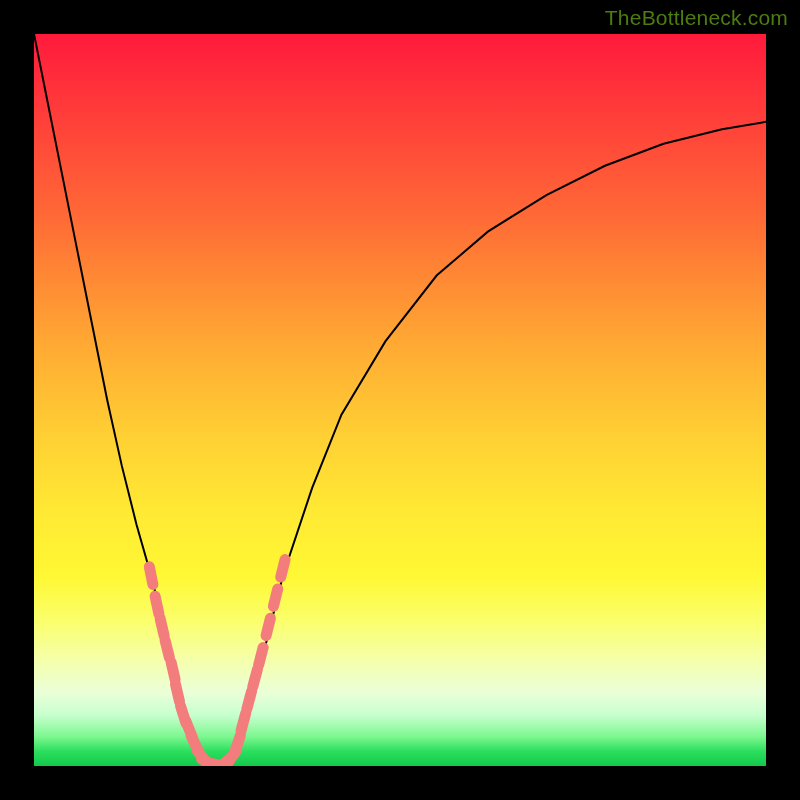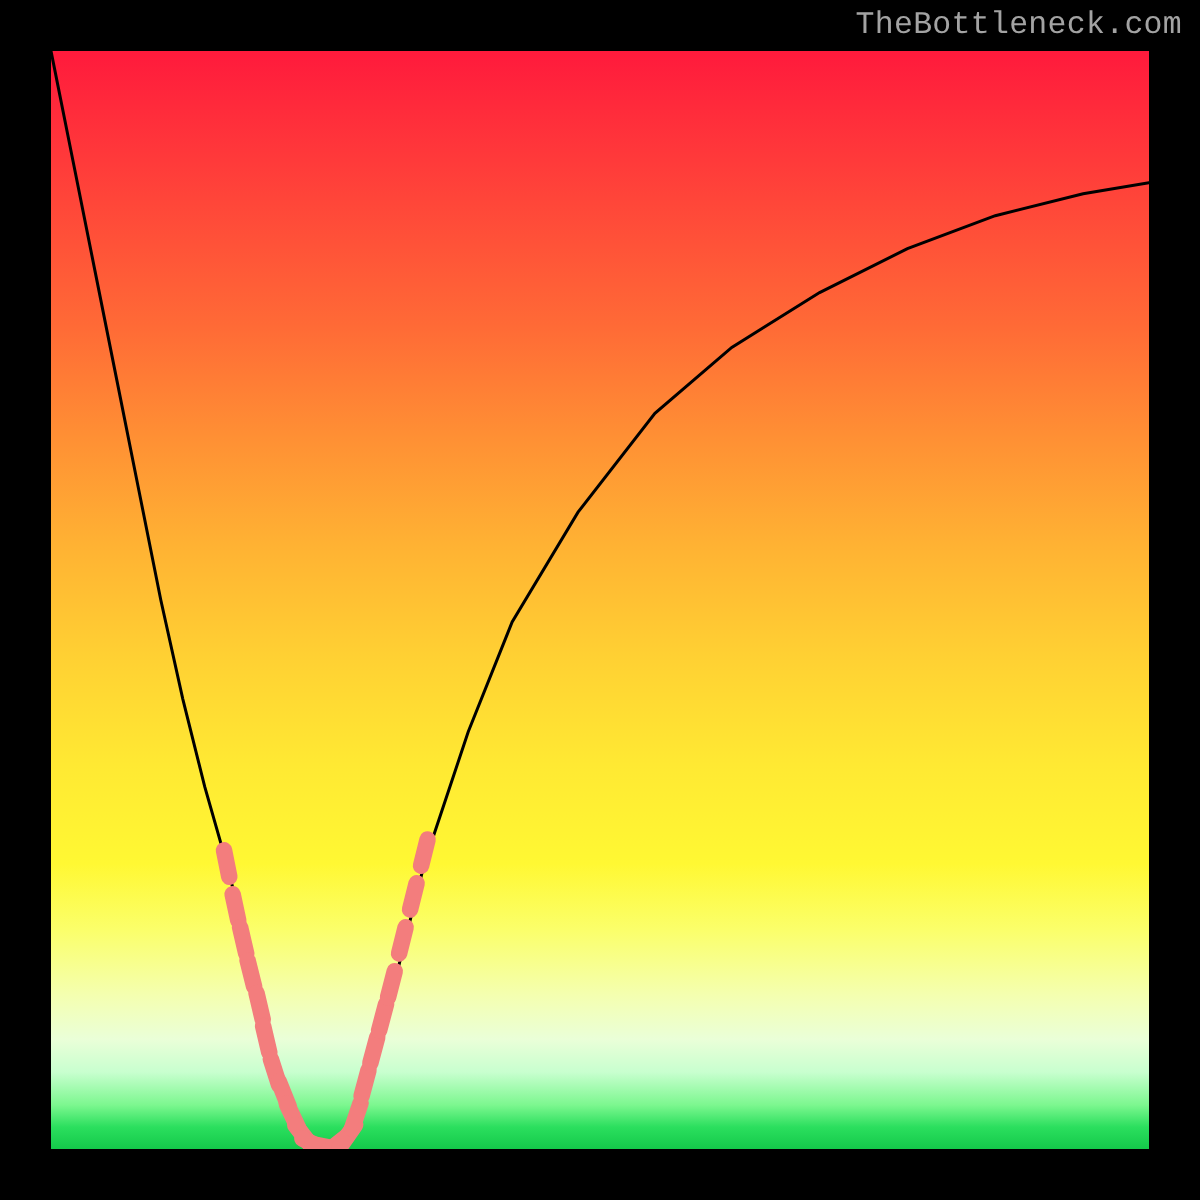--- a/index.html
+++ b/index.html
@@ -51,26 +51,25 @@
   svg.curve {
     position: absolute;
     inset: 0;
     width: 100%;
     height: 100%;
   }
   .watermark {
     position: absolute;
     top: 6px;
     right: 12px;
-    color: #a3a3a3;
+    color: #4d7c0f;
     font-size: 21px;
     letter-spacing: 0.2px;
     font-weight: 400;
     user-select: none;
-    font-family: Liberation Mono, monospace;
   }
 </style>
 </head>
 <body>
 
 <div class="frame">
   <div class="plot-area">
     <div class="gradient-bg"></div>
     <svg class="curve" viewBox="0 0 732 732" preserveAspectRatio="none">
       <g>

